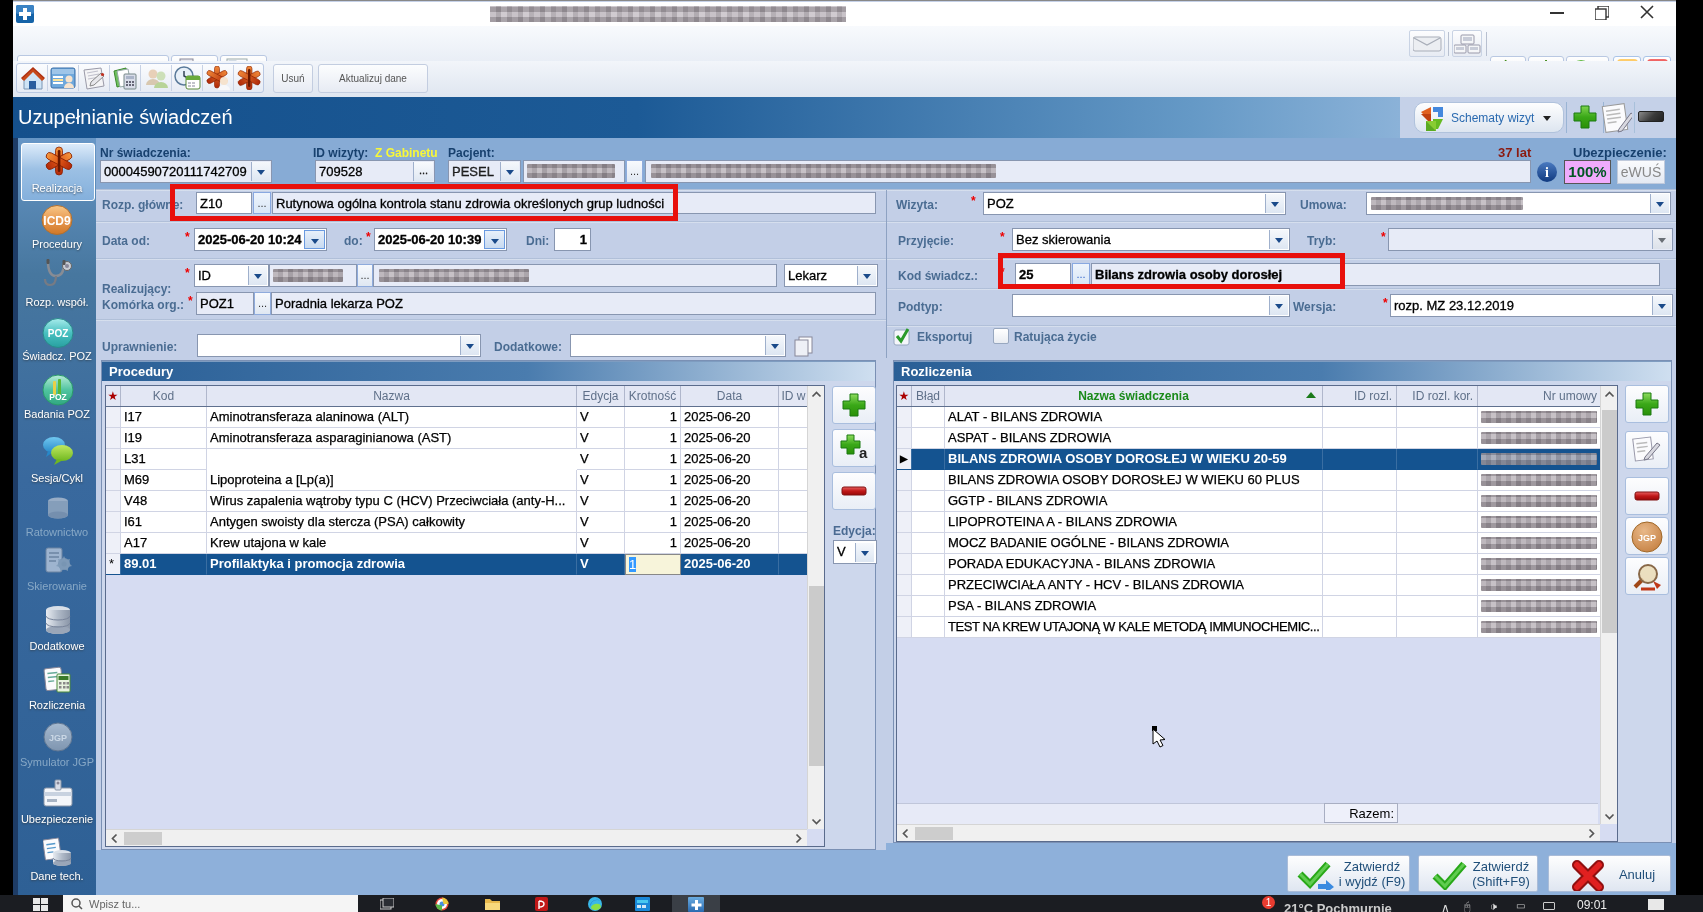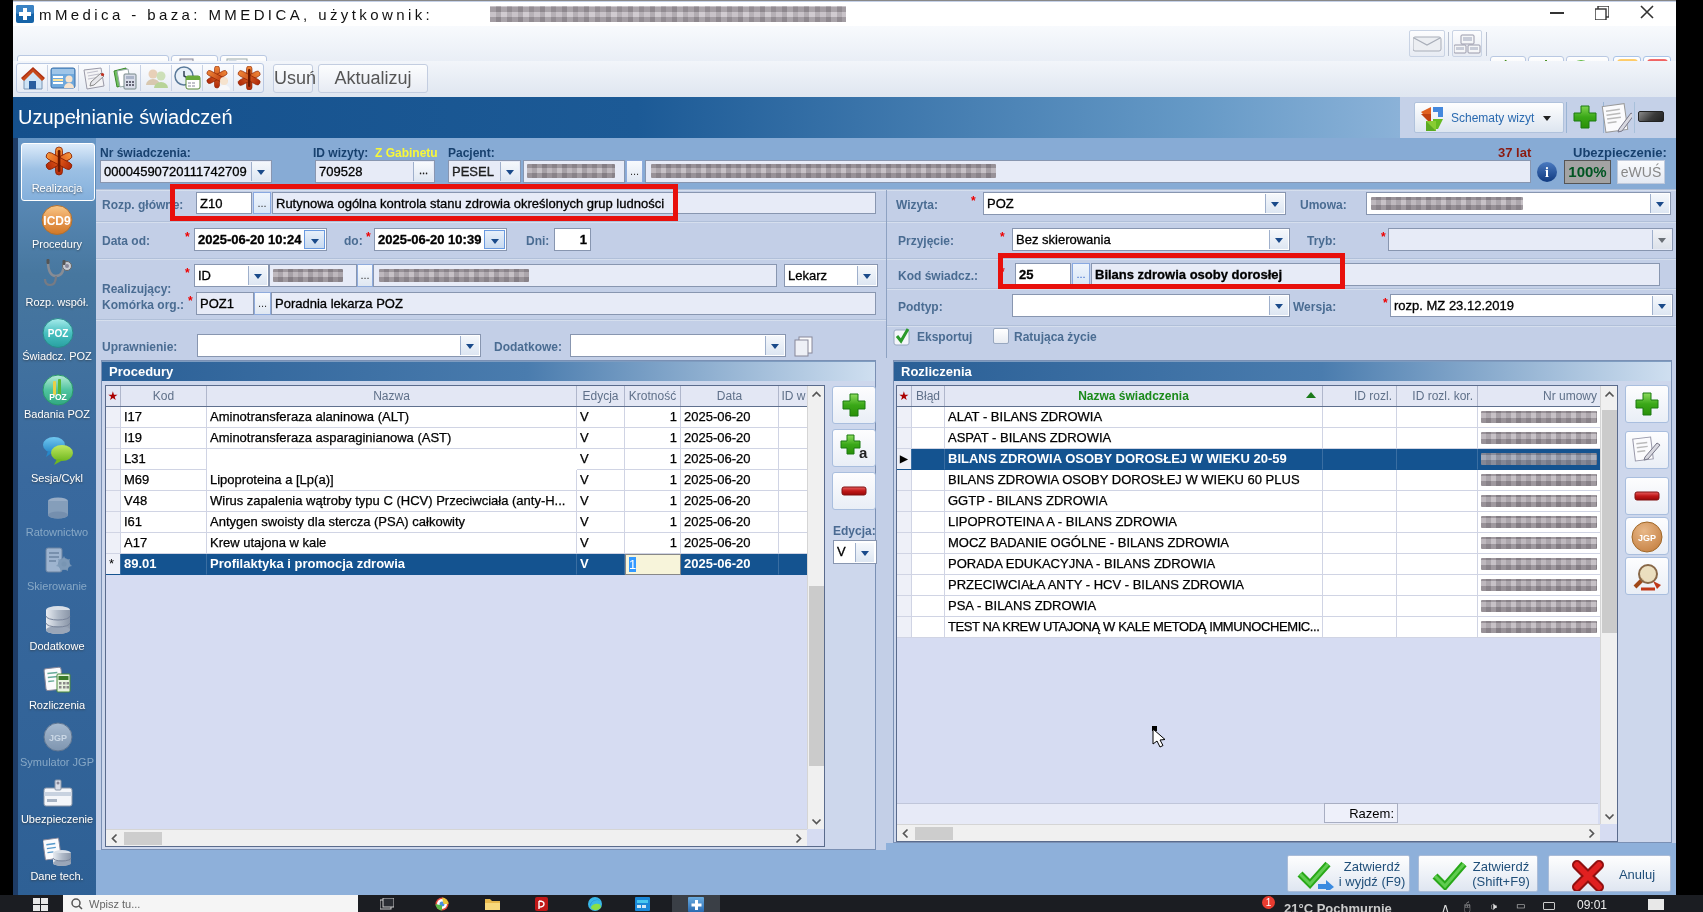--- a/index.html
+++ b/index.html
@@ -14,21 +14,21 @@
 .mosaic2 { background:
   repeating-linear-gradient(0deg, rgba(130,124,130,.5) 0 5px, rgba(205,200,205,.45) 5px 10px),
   repeating-linear-gradient(90deg, #c4bec4 0 6px, #9a949a 6px 11px, #d2cdd2 11px 17px, #a29ca2 17px 22px); }
 
 #titlebar { position:absolute; left:0; top:1px; width:1663px; height:24px; background:#fff; }
 #titlebar .ttext { position:absolute; left:26px; top:4px; font-size:15px; letter-spacing:3.4px; color:#111; }
 
 #tb1 { position:absolute; left:0; top:25px; width:1663px; height:35px; background:linear-gradient(to bottom,#f8fafd,#e9eef6); }
 #tb2 { position:absolute; left:0; top:60px; width:1663px; height:36px; background:linear-gradient(to bottom,#f2f5fa,#dfe6f0); }
 .tbtn { position:absolute; background:linear-gradient(to bottom,#fefefe,#e9edf5); border:1px solid #b9c8e2; border-radius:3px; color:#3a5a80; font-size:13px; text-align:center;margin-top:26px; }
-.graybtn { position:absolute; background:linear-gradient(to bottom,#fcfdfe,#e7ebf3); border:1px solid #c3cde0; border-radius:3px; color:#555; font-size:18px; text-align:center; }
+.graybtn { position:absolute; background:linear-gradient(to bottom,#fcfdfe,#e7ebf3); border:1px solid #c3cde0; border-radius:3px; color:#555; font-size:10px; text-align:center; }
 .darr { display:inline-block; width:0; height:0; border-left:4px solid transparent; border-right:4px solid transparent; border-top:5px solid #333; vertical-align:middle; }
 
 #band { position:absolute; left:0; top:96px; width:1387px; height:41px; background:linear-gradient(to right,#15508c 0%,#1c5a96 45%,#6599c6 85%,#8bb2d8 100%); }
 #band .btitle { position:absolute; left:5px; top:9px; font-size:20px; color:#fff; }
 
 #sidebar { position:absolute; left:0; top:137px; width:83px; height:758px; background:linear-gradient(to bottom,#6796c6 0%,#47779f 18%,#39699e 45%,#2e6095 100%); border-left:5px solid #1e3c66; }
 .sbitem { position:absolute; width:78px; text-align:center; color:#fff; font-size:11px; }
 .sbmut { color:#87a8c6; }
 
 #content { position:absolute; left:83px; top:137px; width:1580px; height:758px; background:#c3cfe7; }
@@ -67,21 +67,20 @@
 <body>
 <div id="stage">
   <div id="win">
     <div id="titlebar">
       <svg class="abs" style="left:3px;top:3px" width="18" height="18">
           <rect x="0" y="0" width="18" height="18" rx="2" fill="#1563a8"></rect>
           <rect x="0" y="0" width="18" height="9" rx="2" fill="#3b83c4"></rect>
           <rect x="7" y="3" width="4" height="12" fill="#fff"></rect>
           <rect x="3" y="7" width="12" height="4" fill="#fff"></rect>
         </svg>
-      <div class="ttext">mMedica - baza: MMEDICA, użytkownik:</div>
       <div class="abs mosaic2" style="left:477px;top:4px;width:356px;height:16px"></div>
       <div class="abs" style="left:1537px;top:10px;width:14px;height:2px;background:#333"></div>
       <svg class="abs" style="left:1582px;top:4px" width="14" height="14">
           <rect x="3" y="0" width="11" height="11" fill="none" stroke="#333" stroke-width="1.4"></rect>
           <rect x="0" y="3" width="11" height="11" fill="#fff" stroke="#333" stroke-width="1.4"></rect>
         </svg>
       <svg class="abs" style="left:1627px;top:3px" width="14" height="14">
           <path d="M1 1 L13 13 M13 1 L1 13" stroke="#333" stroke-width="1.6"></path>
         </svg>
     </div>
@@ -269,21 +268,21 @@
             <rect x="10.5" y="0" width="5.5" height="24" rx="2.7" transform="rotate(62 13 12)"></rect>
             <rect x="10.5" y="0" width="5.5" height="24" rx="2.7" transform="rotate(-62 13 12)"></rect>
           </g>
           <rect x="12" y="3" width="2.4" height="18" fill="#6a1800" rx="1.2"></rect>
         </svg>
       <div class="graybtn" style="left:260px;top:3px;width:40px;height:29px;line-height:27px">Usuń</div>
       <div class="graybtn" style="left:305px;top:3px;width:110px;height:29px;line-height:27px">Aktualizuj dane</div>
     </div>
     <div id="band">
       <div class="btitle">Uzupełnianie świadczeń</div>
-      <div class="abs" style="left:1401px;top:5px;width:150px;height:31px;background:linear-gradient(to bottom,#fefefe,#dde5f0);border:1px solid #b0c2dc;border-radius:2px">
+      <div class="abs" style="left:1401px;top:5px;width:150px;height:31px;background:linear-gradient(to bottom,#fefefe,#dde5f0);border:1px solid #b0c2dc;border-radius:10px">
         <svg class="abs" style="left:4px;top:2px" width="28" height="27">
             <path d="M14 2 L24 2 L24 12 L19 12 L19 7 L14 7 Z" fill="#4488dd"></path>
             <path d="M2 7 L12 2 L12 12 L7 12 Z" fill="#e06020"></path>
             <path d="M2 9 L12 9 L12 19 L7 14 Z" fill="#c04010"></path>
             <path d="M14 14 L24 14 L19 24 L14 24 Z" fill="#66bb22"></path>
             <path d="M7 16 L17 16 L17 26 L7 26 Z" fill="#88cc33"></path>
             <path d="M7 16 L17 26 L7 26 Z" fill="#5aaa22"></path>
           </svg>
         <span class="abs" style="left:36px;top:8px;font-size:12px;color:#2a6ab0">Schematy wizyt</span>
         <span class="darr" style="position:absolute;left:128px;top:13px;border-top-color:#222"></span>
@@ -481,21 +480,21 @@
         <svg class="abs" style="left:1440px;top:23px" width="22" height="22">
             <circle cx="11" cy="11" r="10" fill="url(#infg)"></circle>
             <defs>
               <linearGradient id="infg" x1="0" y1="0" x2="0" y2="1">
                 <stop offset="0" stop-color="#4a7ac0"></stop>
                 <stop offset="1" stop-color="#103a80"></stop>
               </linearGradient>
             </defs>
             <text x="11" y="16" font-size="14" font-weight="bold" font-family="Liberation Serif" fill="#fff" text-anchor="middle">i</text>
           </svg>
-        <div class="abs" style="left:1468px;top:22px;width:47px;height:24px;background:#a3a3a3;border:1px solid #555;font-size:15px;font-weight:bold;color:#073;text-align:center;line-height:22px;color:#052">100%</div>
+        <div class="abs" style="left:1468px;top:22px;width:47px;height:24px;background:#f0abfc;border:1px solid #555;font-size:15px;font-weight:bold;color:#073;text-align:center;line-height:22px;color:#052">100%</div>
         <div class="abs" style="left:1521px;top:22px;width:48px;height:24px;background:linear-gradient(to bottom,#fafbfd,#e4e9f2);border:1px solid #c0cadc;font-size:14px;color:#888;text-align:center;line-height:22px">eWUŚ</div>
       </div>
 
       <div class="hsep" style="left:0;top:51px;width:1580px"></div>
       <div class="hsep" style="left:0;top:83px;width:790px"></div>
       <div class="hsep" style="left:0;top:120px;width:790px"></div>
       <div class="hsep" style="left:0;top:181px;width:790px"></div>
       <div class="hsep" style="left:790px;top:83px;width:790px"></div>
       <div class="hsep" style="left:790px;top:120px;width:790px"></div>
       <div class="hsep" style="left:790px;top:150px;width:790px"></div>

